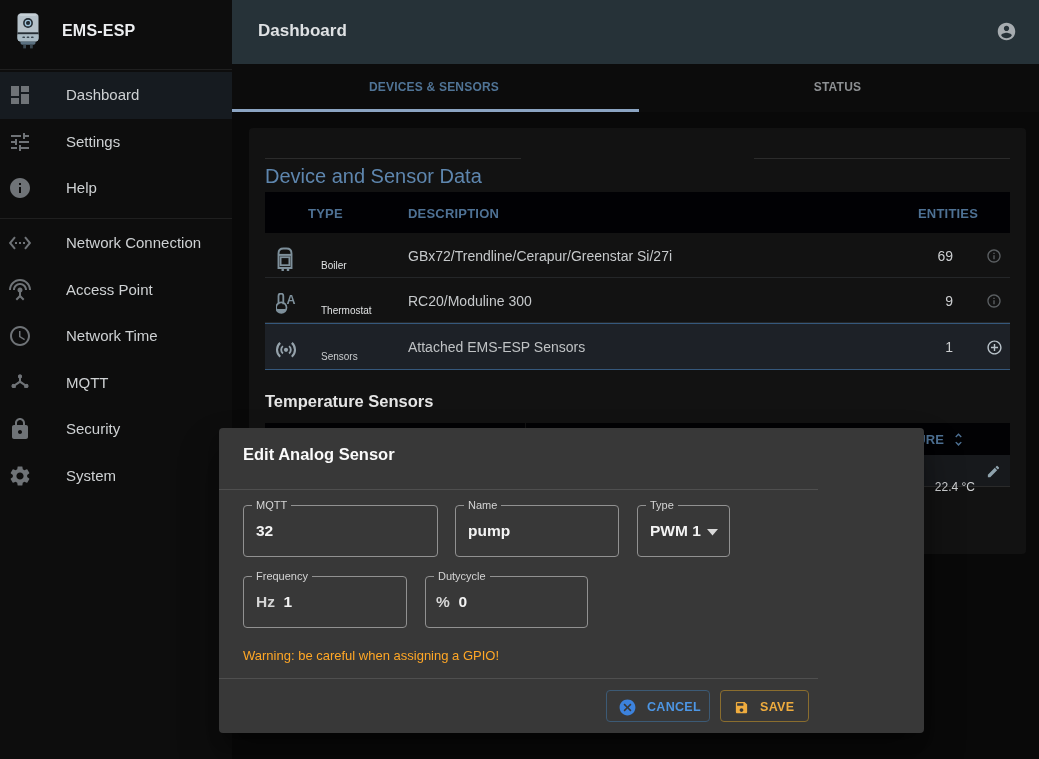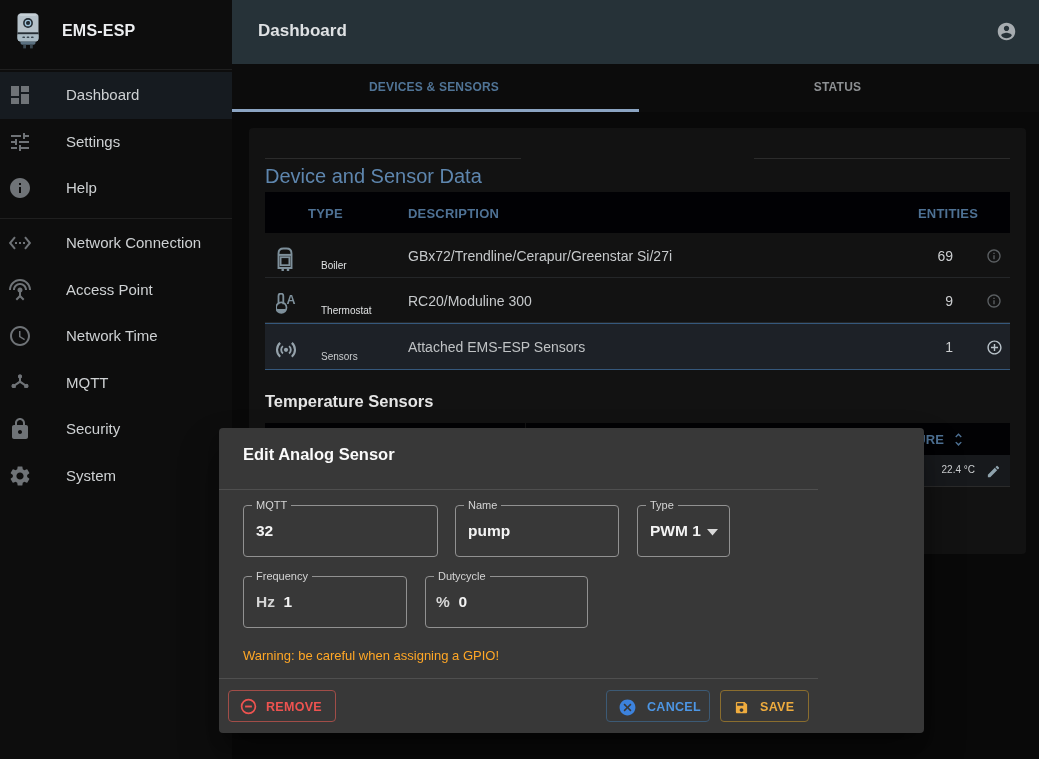--- a/index.html
+++ b/index.html
@@ -44,21 +44,21 @@
 .row .en { position:absolute; right:57px; top:15px; font-size:14px; color:#ccced0; }
 .row svg.tic { position:absolute; left:11px; top:11px; }
 .row svg.inf { position:absolute; left:721px; top:15px; }
 
 
 #theading { position:absolute; left:265px; top:392px; font-size:16.5px; font-weight:bold; color:#e5e5e5; }
 #ttblhead1 { position:absolute; left:265px; top:423px; width:260px; height:32px; background:#020204; }
 #ttblhead2 { position:absolute; left:526px; top:423px; width:484px; height:32px; background:#020204; }
 #ttxt { position:absolute; left:844px; top:432px; font-size:13px; font-weight:bold; color:#4e7194; letter-spacing:0.2px; }
 #trow { position:absolute; left:265px; top:455px; width:745px; height:32px; background:#17191c; border-bottom:1px solid #2a2a2a; }
-#tval { position:absolute; right:35px; top:9px; font-size:10px; color:#ced0d2; }
+#tval { position:absolute; right:35px; top:25px; font-size:12px; color:#ced0d2; }
 
 
 #modal { position:absolute; left:219px; top:428px; width:705px; height:305px; background:#383838;
   border-radius:4px; box-shadow:0 11px 15px -7px rgba(0,0,0,.4), 0 24px 38px 3px rgba(0,0,0,.28); }
 #mtitle { position:absolute; left:24px; top:17px; font-size:16.5px; font-weight:bold; color:#fafafa; }
 .mdiv { position:absolute; left:0; width:599px; height:1px; background:#4f4f4f; }
 .fld { position:absolute; border:1px solid #919191; border-radius:4px; }
 .fld .flab { position:absolute; top:-7px; left:8px; background:#383838; padding:0 4px; font-size:11px; font-weight:400; color:#d4d4d4; }
 .fld .fval { position:absolute; left:12px; top:16px; font-size:15.5px; font-weight:bold; color:#f3f3f3; }
 .adn { color:#d6d6d6; }
@@ -257,27 +257,20 @@
         <div class="fval"><span class="adn">Hz</span>&nbsp; 1</div>
     </div>
     <div class="fld" style="left:206px; top:148px; width:163px; height:52px;">
       <div class="flab">Dutycycle</div>
         <div class="fval" style="left:10px;"><span class="adn">%</span>&nbsp; 0</div>
     </div>
 
     <div id="warn">Warning: be careful when assigning a GPIO!</div>
     <div class="mdiv" style="top:250px;"></div>
 
-    <div class="btn" style="left:9px; width:108px; border:1px solid #a14d48; color:#ee5350;">
-      <svg class="bt" style="left:11px; top:7px;" width="17" height="17" viewBox="0 0 17 17" fill="none" stroke="#ee5350">
-          <circle cx="8.5" cy="8.5" r="6.9" stroke-width="1.7"></circle>
-          <path d="M5.1 8.5 H11.9" stroke-width="1.9"></path>
-        </svg>
-      <span class="bt" style="left:37px;">REMOVE</span>
-    </div>
     <div class="btn" style="left:387px; width:104px; border:1px solid #3c5a75; color:#4d96e4;">
       <svg class="bt" style="left:11px; top:7px;" width="19" height="19" viewBox="0 0 24 24" fill="#3c82dd">
           <path d="M12 2C6.47 2 2 6.47 2 12s4.47 10 10 10 10-4.47 10-10S17.53 2 12 2zm5 13.59L15.59 17 12 13.41 8.41 17 7 15.59 10.59 12 7 8.41 8.41 7 12 10.59 15.59 7 17 8.41 13.41 12 17 15.59z"></path>
         </svg>
       <span class="bt" style="left:40px;">CANCEL</span>
     </div>
     <div class="btn" style="left:501px; width:89px; border:1px solid #8a6d2e; color:#efac3e;">
       <svg class="bt" style="left:13px;" width="15" height="15" viewBox="0 0 24 24" fill="#efac3e">
           <path d="M17 3H5c-1.11 0-2 .9-2 2v14c0 1.1.89 2 2 2h14c1.1 0 2-.9 2-2V7l-4-4zm-5 16c-1.66 0-3-1.34-3-3s1.34-3 3-3 3 1.34 3 3-1.34 3-3 3zm3-10H5V5h10v4z"></path>
         </svg>

